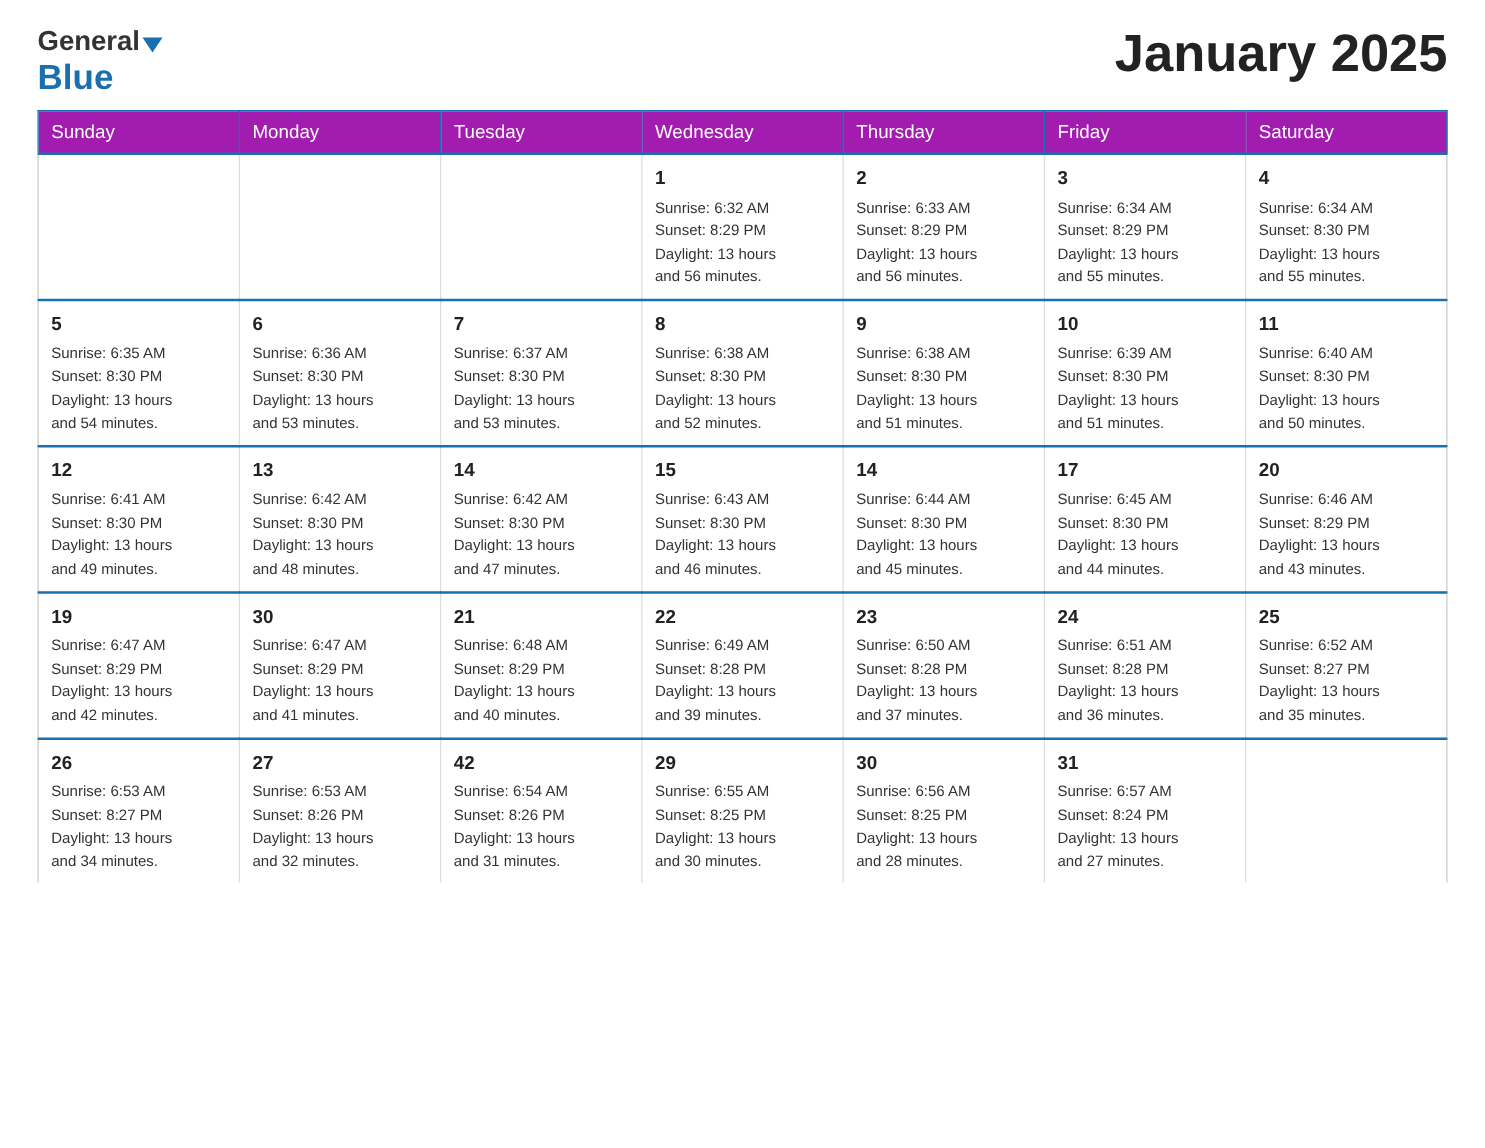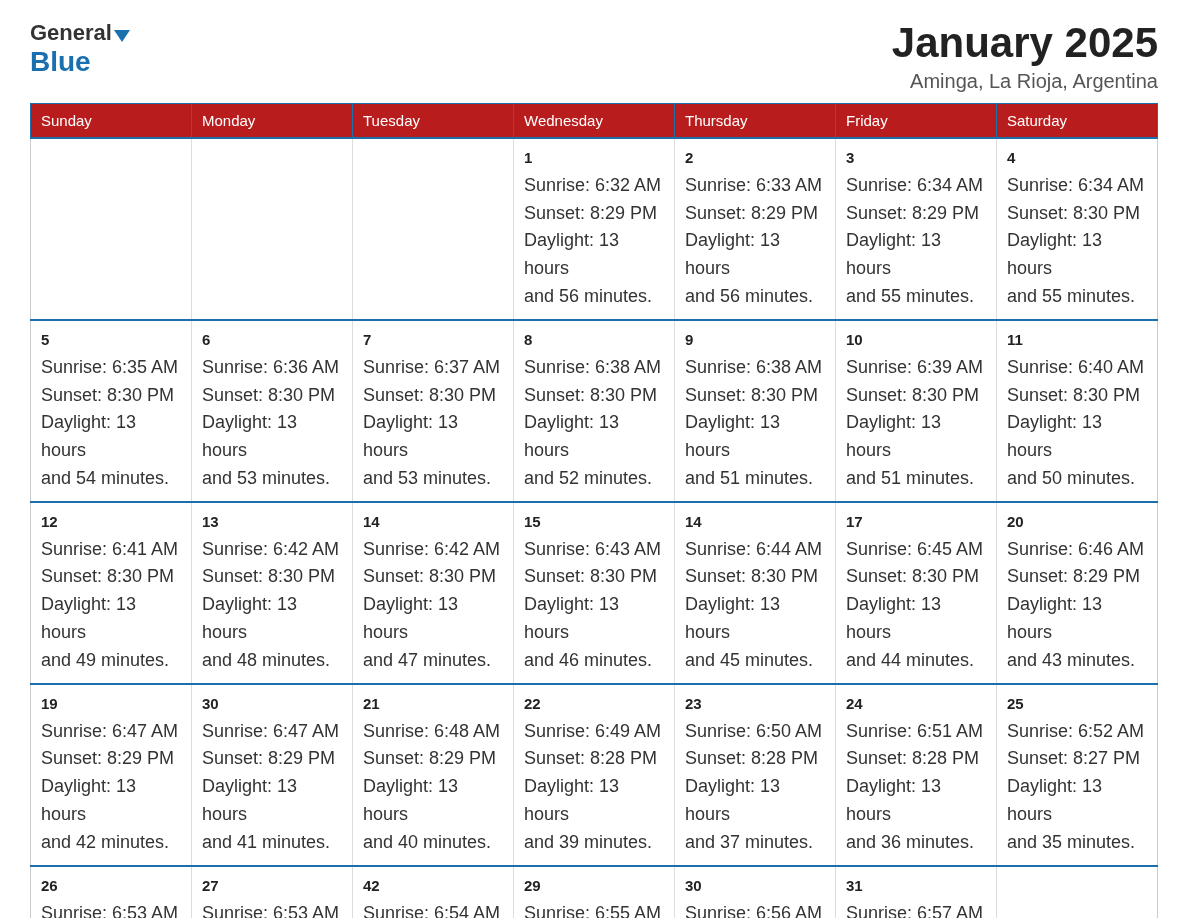--- a/index.html
+++ b/index.html
@@ -40,21 +40,21 @@
       font-size: 20px;
       color: #555;
       margin-top: 4px;
     }
     .calendar {
       width: 100%;
       border-collapse: collapse;
       margin-top: 10px;
     }
     .calendar thead tr th {
-      background-color: #b91c1c;
+      background-color: #a21caf;
       color: #fff;
       padding: 8px 10px;
       font-size: 15px;
       font-weight: normal;
       text-align: left;
       border: 1px solid #1a6faf;
     }
     .calendar tbody tr {
       border-top: 2px solid #1a6faf;
     }
@@ -77,21 +77,21 @@
     }
     .day-number {
       font-size: 15px;
       font-weight: bold;
       color: #222;
       display: block;
       margin-bottom: 2px;
     }
     .day-info {
       color: #333;
-      font-size: 18px;
+      font-size: 12px;
       line-height: 1.55;
     }
     .empty-cell {
       background: #fff;
     }
     .logo-wrapper {
       display: flex;
       flex-direction: column;
       align-items: flex-start;
     }
@@ -119,21 +119,20 @@
     <div class="logo-row">
       <span class="logo-text-general">General</span>
       <span class="logo-arrow"></span>
     </div>
     <div>
       <span class="logo-text-blue">Blue</span>
     </div>
   </div>
   <div class="title-section">
     <div class="main-title">January 2025</div>
-    <div class="subtitle">Aminga, La Rioja, Argentina</div>
   </div>
 </div>
 
 <table class="calendar">
   <thead>
     <tr>
     <th>Sunday</th>
         <th>Monday</th>
         <th>Tuesday</th>
         <th>Wednesday</th>

